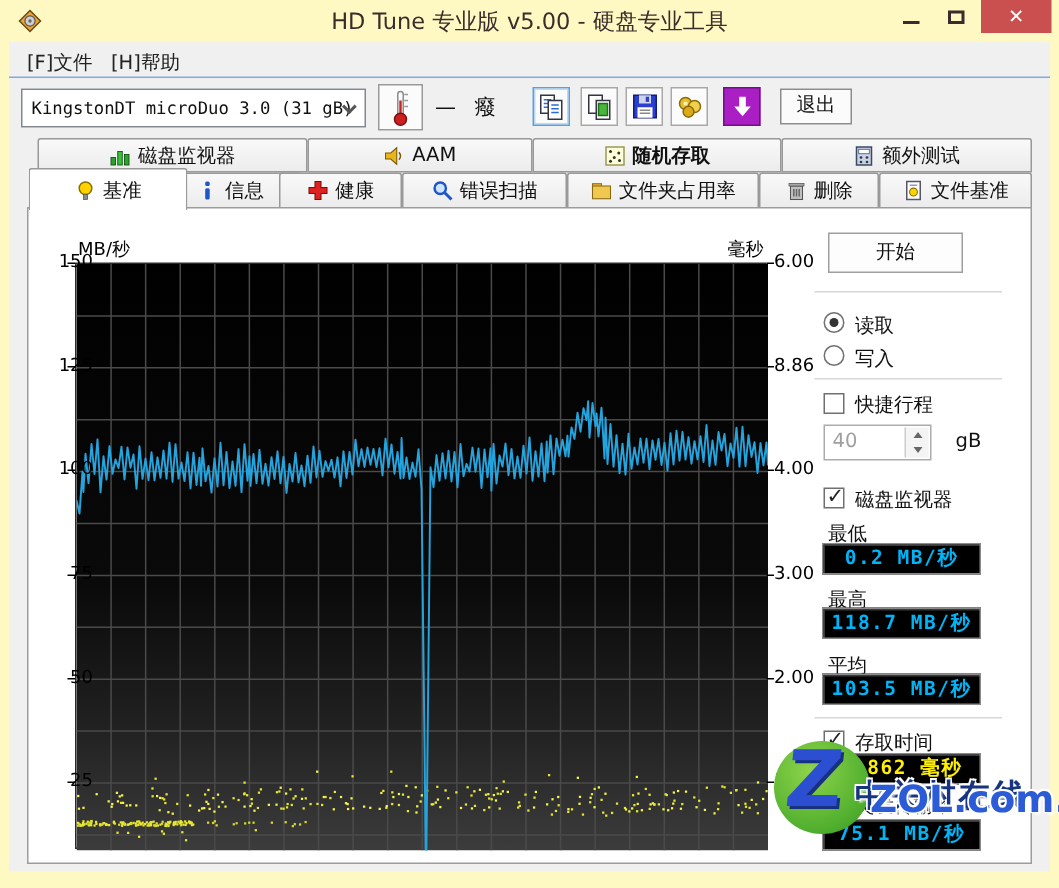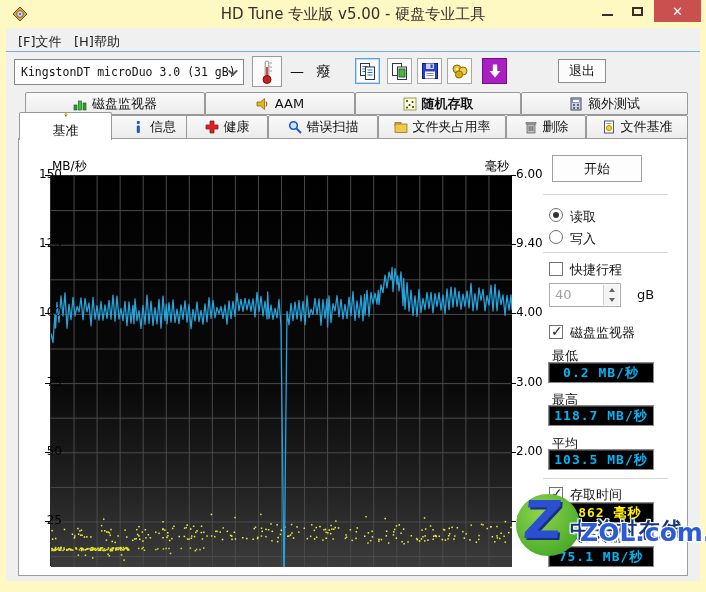--- a/index.html
+++ b/index.html
@@ -35,21 +35,21 @@
     border-right:2px solid #555; border-bottom:2px solid #555; transform:rotate(45deg) translateY(-2px); }
   #thermo-btn { position:absolute; left:246px; top:3px; width:30px; height:31px; background:#fbfbfb; border:1px solid #9a9a9a;
     display:flex; align-items:center; justify-content:center; }
   #temp-text { position:absolute; left:284px; top:10px; font-size:14px; color:#111; letter-spacing:4px; }
   .tool-btn { position:absolute; top:5px; width:25px; height:26px; background:#fbfbfb; border:1px solid #a8a8a8;
     display:flex; align-items:center; justify-content:center; }
   #tb-copy { left:349px; border:1px solid #5aa0dc; box-shadow:0 0 0 1px #bcd9f0 inset; }
   #tb-copyimg { left:381px; } #tb-save { left:411px; } #tb-capture { left:441px; }
   #tb-update { left:476px; background:#a91fc4; border:1px solid #6d1280; }
   #exit-btn { position:absolute; left:514px; top:6px; width:48px; height:24px; background:#fbfbfb; border:1px solid #8c8c8c;
-    font-size:13px; color:#111; text-align:center; line-height:22px;margin-left:38px; }
+    font-size:13px; color:#111; text-align:center; line-height:22px; }
 
   
   .tab { position:absolute; display:flex; align-items:center; justify-content:center; gap:5px;
     background:linear-gradient(#f9f9f9,#ececec); border:1px solid #999; border-radius:2px 2px 0 0;
     font-size:13px; color:#111; }
   .tab-row1 { top:64px; height:23px; }
   .tab-row2 { top:87px; height:24px; }
   .tab.active { background:#fff; border-bottom:none; height:28px; top:84px; z-index:5; }
 
   
@@ -224,21 +224,21 @@
           <rect x="2" y="1" width="10" height="12" fill="#c9d2e4" stroke="#3a4a66"></rect>
           <rect x="3.5" y="2.5" width="7" height="3" fill="#fff" stroke="#3a4a66" stroke-width="0.5"></rect>
           <circle cx="5" cy="8" r="0.9" fill="#334"></circle>
           <circle cx="9" cy="8" r="0.9" fill="#334"></circle>
           <circle cx="5" cy="11" r="0.9" fill="#334"></circle>
           <circle cx="9" cy="11" r="0.9" fill="#334"></circle>
         </svg>
       <span>额外测试</span>
     </div>
 
-    <div class="tab tab-row2 active" style="left:13px;width:93px;flex-direction:column;">
+    <div class="tab tab-row2 active" style="left:13px;width:106px;">
       <svg width="14" height="14" viewBox="0 0 14 14">
           <circle cx="7" cy="5.5" r="4.2" fill="#ffd300" stroke="#8a7000"></circle>
           <rect x="5.6" y="9.5" width="2.8" height="3.5" fill="#8a8a8a" stroke="#555" stroke-width="0.5"></rect>
         </svg>
       <span>基准</span>
     </div>
     <div class="tab tab-row2" style="left:100px;width:95px;">
       <svg width="14" height="14" viewBox="0 0 14 14">
           <rect x="5.8" y="1" width="3" height="3" rx="1" fill="#1e55c8"></rect>
           <rect x="5.8" y="5.5" width="3" height="7.5" rx="1" fill="#1e55c8"></rect>
@@ -731,21 +731,21 @@
         <div class="tick-label tick-left" style="top:277.4px;">100</div>
         <div class="tick-dash" style="left:39px;top:285.4px;"></div>
         <div class="tick-label tick-left" style="top:346.6px;">75</div>
         <div class="tick-dash" style="left:39px;top:354.6px;"></div>
         <div class="tick-label tick-left" style="top:415.8px;">50</div>
         <div class="tick-dash" style="left:39px;top:423.8px;"></div>
         <div class="tick-label tick-left" style="top:485px;">25</div>
         <div class="tick-dash" style="left:39px;top:493px;"></div>
         <div class="tick-label tick-right" style="top:139px;">6.00</div>
         <div class="tick-dash" style="left:505px;top:147px;"></div>
-        <div class="tick-label tick-right" style="top:208.2px;">9.40</div>
+        <div class="tick-label tick-right" style="top:208.2px;">8.86</div>
         <div class="tick-dash" style="left:505px;top:216.2px;"></div>
         <div class="tick-label tick-right" style="top:277.4px;">4.00</div>
         <div class="tick-dash" style="left:505px;top:285.4px;"></div>
         <div class="tick-label tick-right" style="top:346.6px;">3.00</div>
         <div class="tick-dash" style="left:505px;top:354.6px;"></div>
         <div class="tick-label tick-right" style="top:415.8px;">2.00</div>
         <div class="tick-dash" style="left:505px;top:423.8px;"></div>
         <div class="tick-label tick-right" style="top:485px;">1.00</div>
         <div class="tick-dash" style="left:505px;top:493px;"></div>
       </div>

